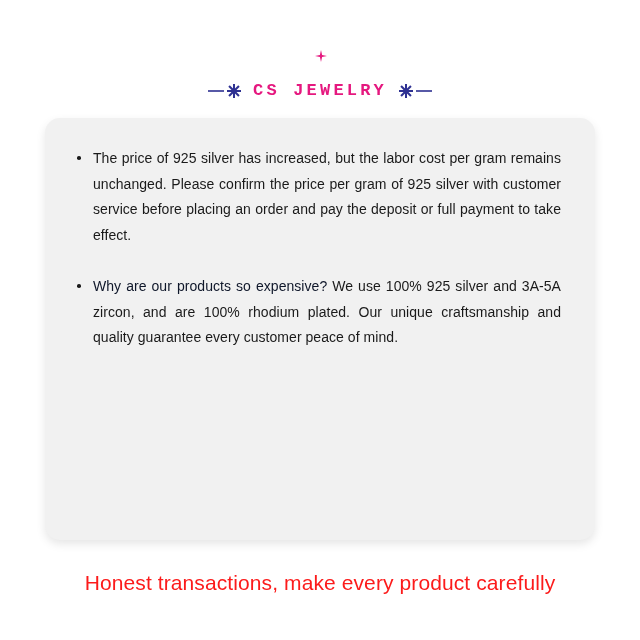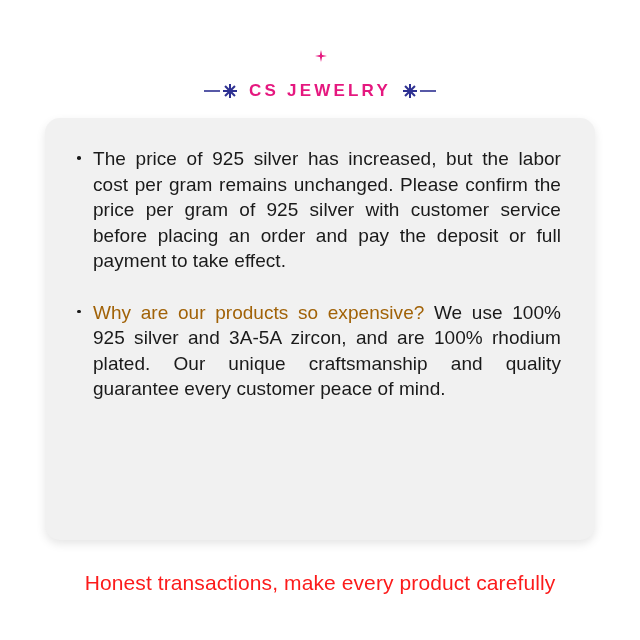--- a/index.html
+++ b/index.html
@@ -60,21 +60,21 @@
   }
 
   .ornament {
     display: inline-block;
     width: 38px;
     height: 16px;
     flex: none;
   }
 
   .brand-subtitle {
-    font-family: Liberation Sans, sans-serif;
+    font-family: Liberation Mono, monospace;
     font-size: 17px;
     line-height: 20px;
     letter-spacing: 3.2px;
     color: #e5187f;
     font-weight: 700;
     white-space: nowrap;
   }
 
   
   .notice-card {
@@ -93,21 +93,21 @@
   .notice-list {
     margin: 0;
     padding: 0;
     list-style: none;
   }
 
   .notice-item {
     position: relative;
     padding-left: 18px;
     margin-bottom: 21px;
-    font-size: 19px;
+    font-size: 14px;
     line-height: 25.5px;
     color: #1a1a1a;
     text-align: justify;
     text-justify: inter-word;
     letter-spacing: 0.05px;
   }
 
   .notice-item:last-child {
     margin-bottom: 0;
   }
@@ -125,21 +125,21 @@
   
   .notice-item.bullet-middle .bullet-dot {
     top: 36px;
   }
 
   .notice-item.gap-top {
     margin-top: 26px;
   }
 
   .highlight-red {
-    color: #a16207;
+    color: #0f172a;
   }
 
   .notice-item > .body-text {
     display: block;
   }
 
   
   .footer-slogan {
     position: absolute;
     left: 0;

